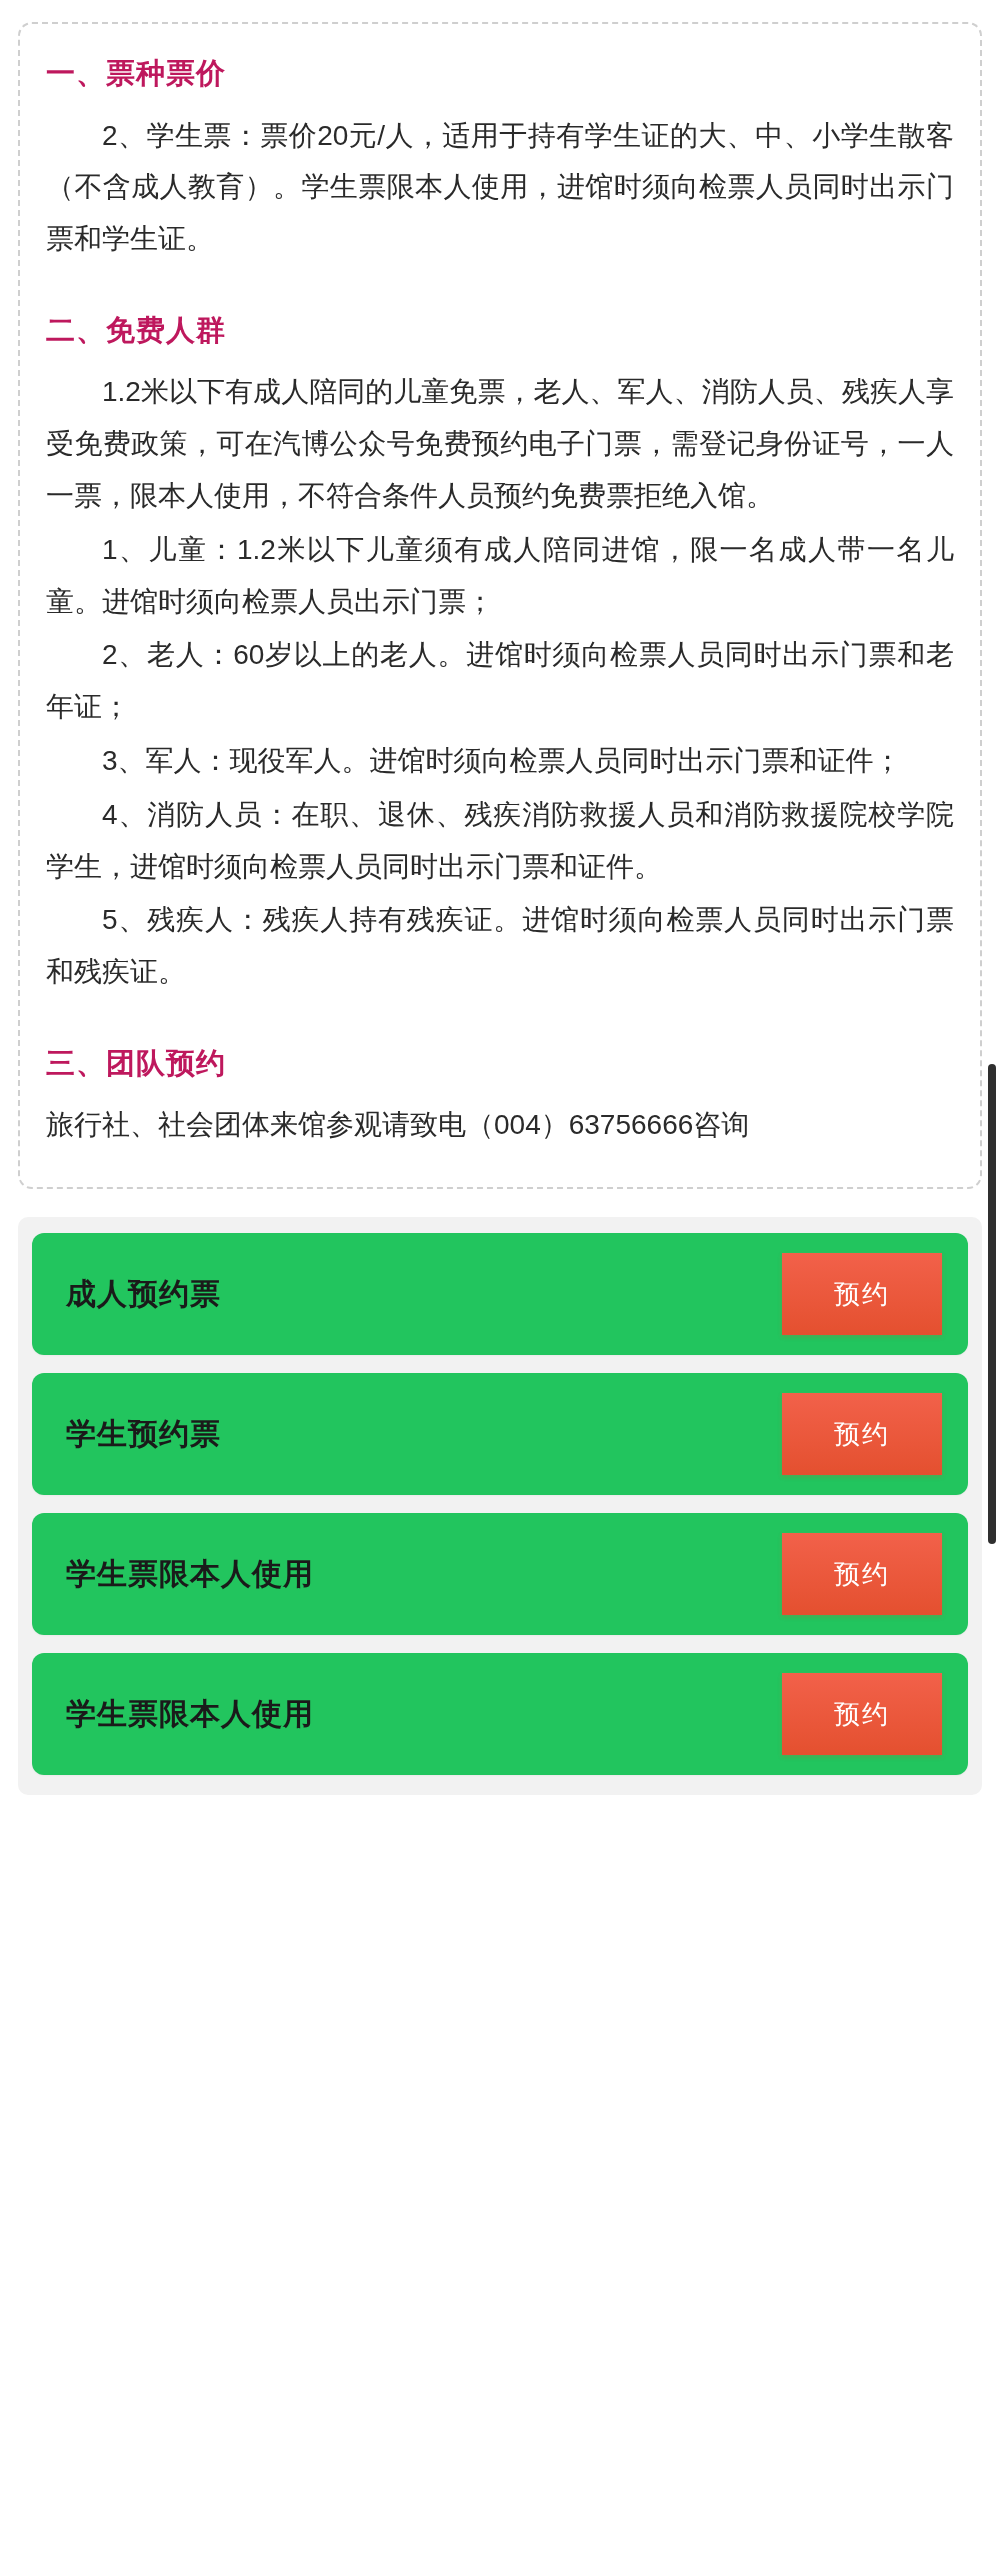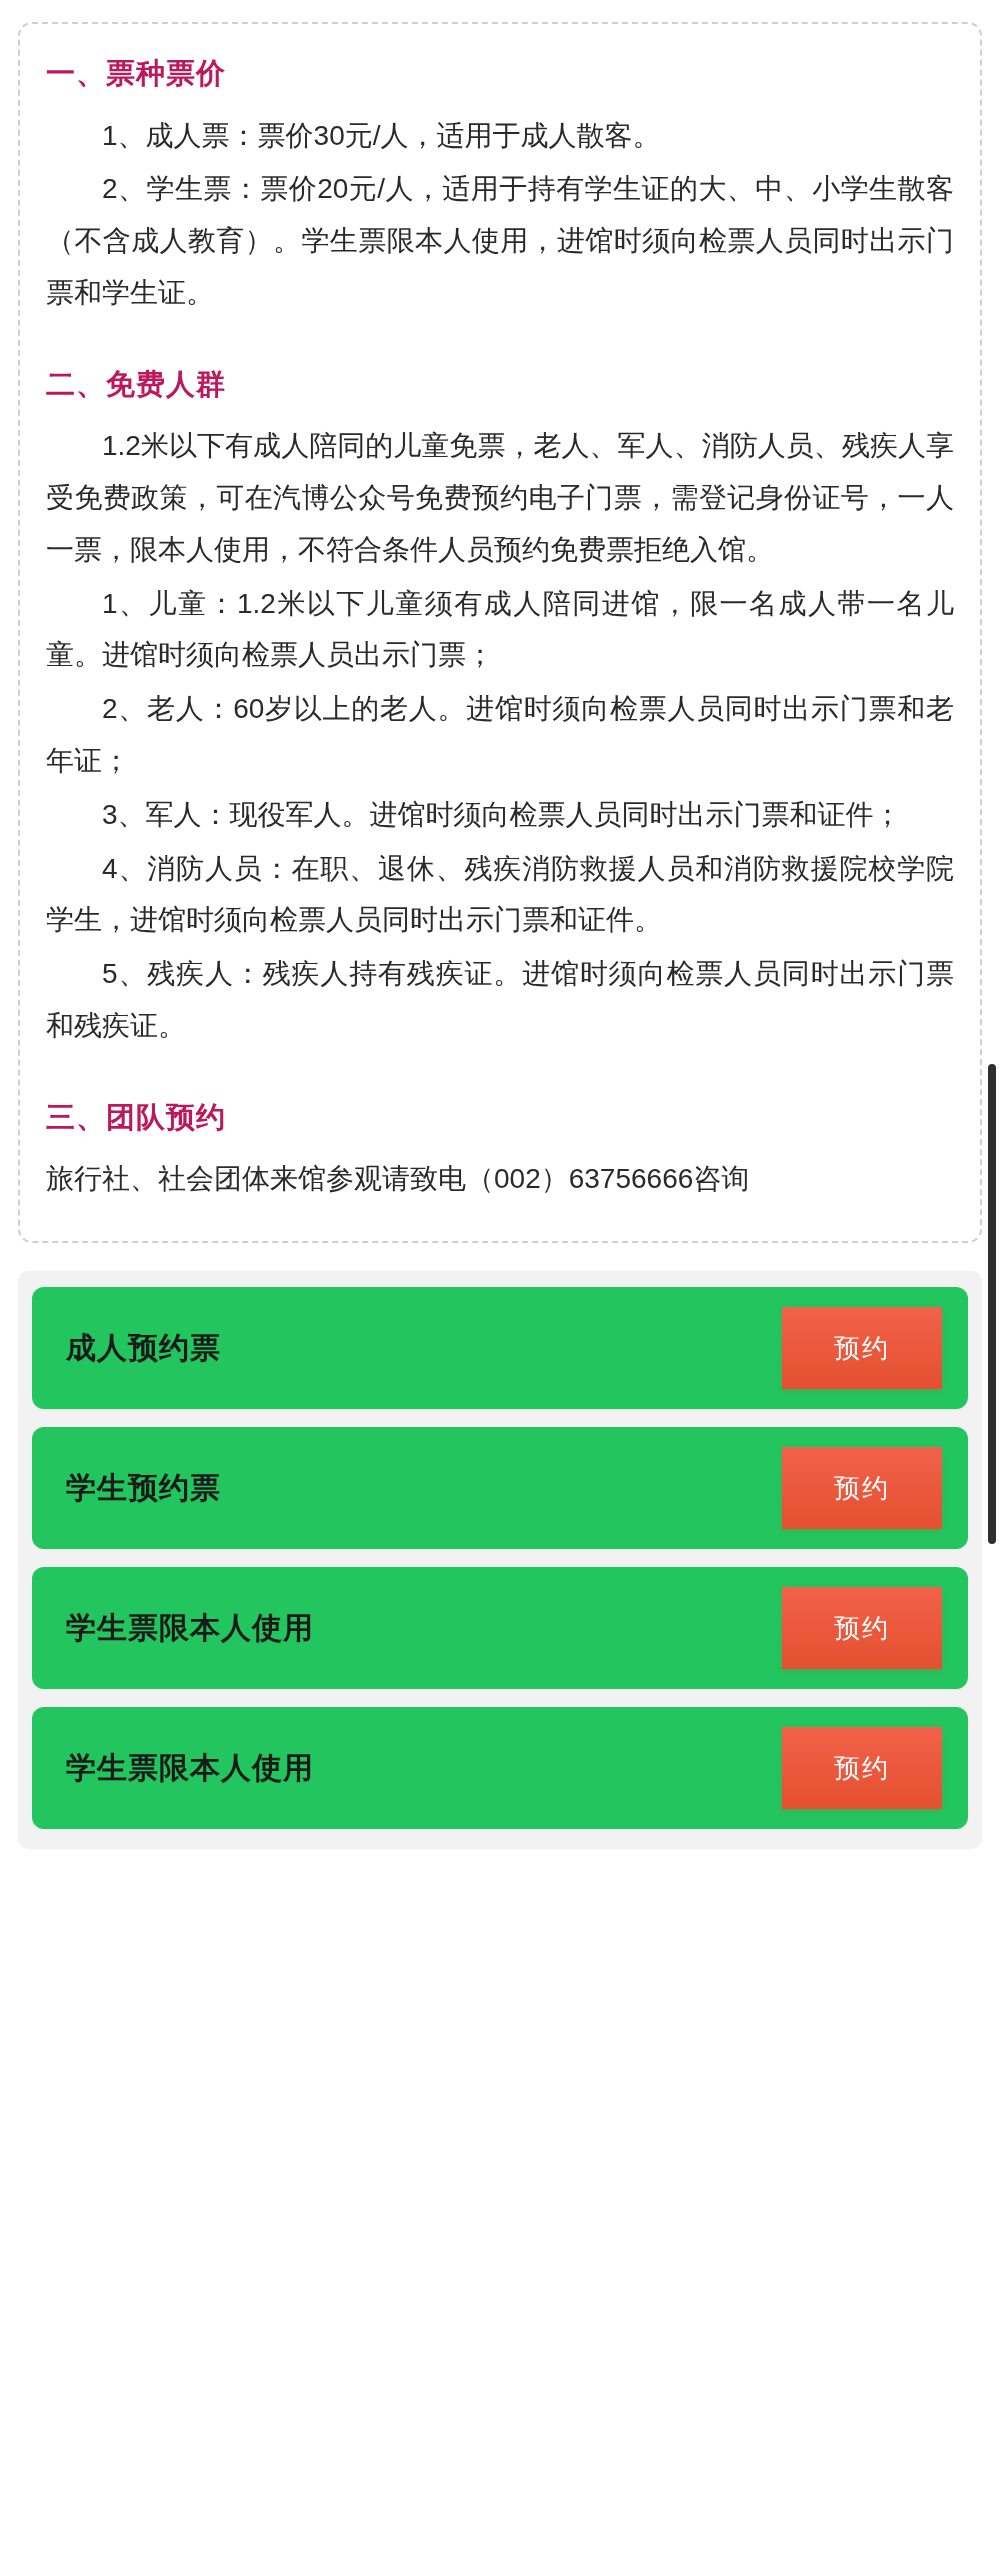--- a/index.html
+++ b/index.html
@@ -131,41 +131,40 @@
 </style>
 </head>
 <body>
 
 <div class="page">
 
   <div class="info-card">
 
     <div class="section">
       <h2 class="section-title">一、票种票价</h2>
-      <p class="para indent">1、成人票：票价30元/人，适用于成人散客。</p>
       <p class="para indent">2、学生票：票价20元/人，适用于持有学生证的大、中、小学生散客（不含成人教育）。学生票限本人使用，进馆时须向检票人员同时出示门票和学生证。</p>
     </div>
 
     <div class="spacer-lg"></div>
 
     <div class="section">
       <h2 class="section-title">二、免费人群</h2>
       <p class="para indent">1.2米以下有成人陪同的儿童免票，老人、军人、消防人员、残疾人享受免费政策，可在汽博公众号免费预约电子门票，需登记身份证号，一人一票，限本人使用，不符合条件人员预约免费票拒绝入馆。</p>
       <p class="para indent">1、儿童：1.2米以下儿童须有成人陪同进馆，限一名成人带一名儿童。进馆时须向检票人员出示门票；</p>
       <p class="para indent">2、老人：60岁以上的老人。进馆时须向检票人员同时出示门票和老年证；</p>
       <p class="para indent">3、军人：现役军人。进馆时须向检票人员同时出示门票和证件；</p>
       <p class="para indent">4、消防人员：在职、退休、残疾消防救援人员和消防救援院校学院学生，进馆时须向检票人员同时出示门票和证件。</p>
       <p class="para indent">5、残疾人：残疾人持有残疾证。进馆时须向检票人员同时出示门票和残疾证。</p>
     </div>
 
     <div class="spacer-lg"></div>
 
     <div class="section">
       <h2 class="section-title">三、团队预约</h2>
-      <p class="para noindent">旅行社、社会团体来馆参观请致电（002）63756666咨询</p>
+      <p class="para noindent">旅行社、社会团体来馆参观请致电（004）63756666咨询</p>
     </div>
 
   </div>
 
   <div class="ticket-list">
 
     <div class="ticket-row">
       <span class="ticket-name">成人预约票</span>
       <button class="book-btn">预约</button>
     </div>

